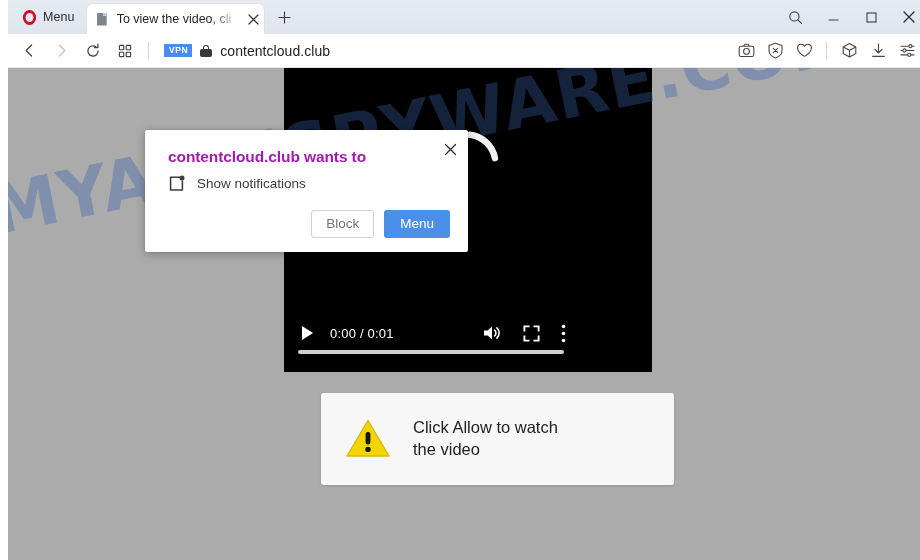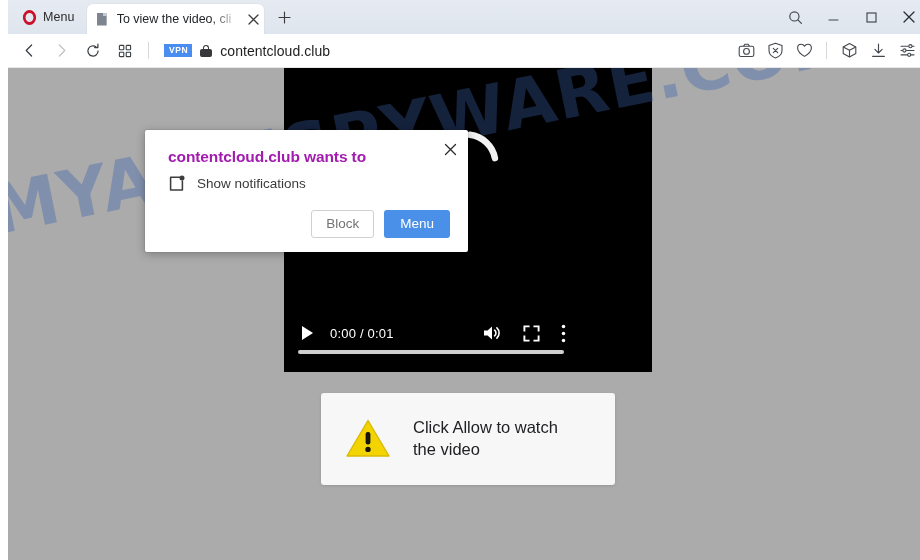--- a/index.html
+++ b/index.html
@@ -303,21 +303,21 @@
     position: absolute;
     left: 0; top: 0;
     height: 4px;
     width: 0%;
     background: #ffffff;
     border-radius: 2px;
   }
   #notice-box {
     position: absolute;
     left: 313px; top: 325px;
-    width: 294px; height: 92px;
+    width: 353px; height: 92px;
     background: #f7f7f7;
     border-radius: 3px;
     box-shadow: 0 1px 3px rgba(0,0,0,.12);
     display: flex;
     align-items: center;
     padding-left: 24px;
     box-sizing: border-box;
     gap: 22px;
     z-index: 3;
   }

